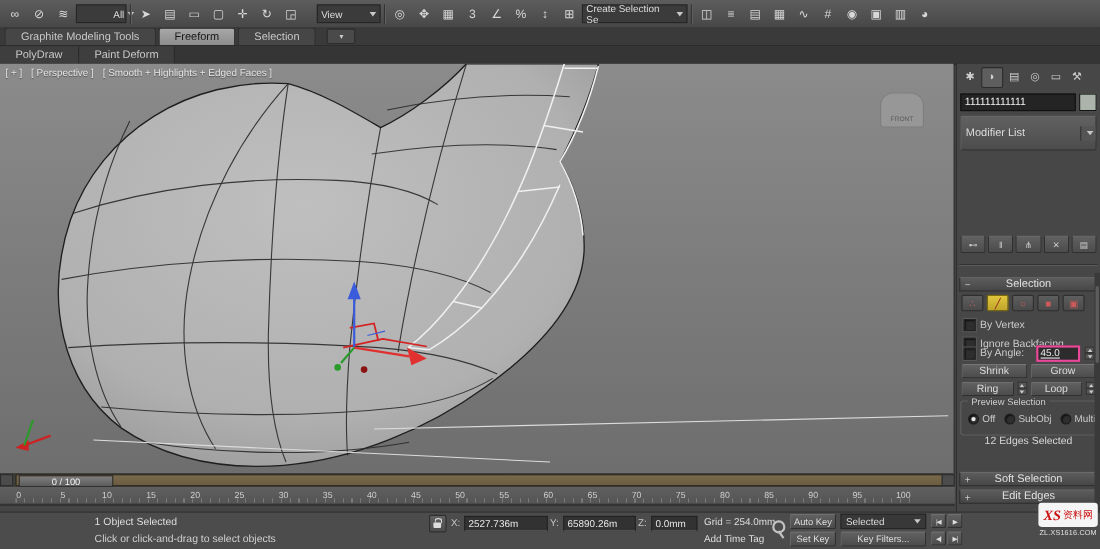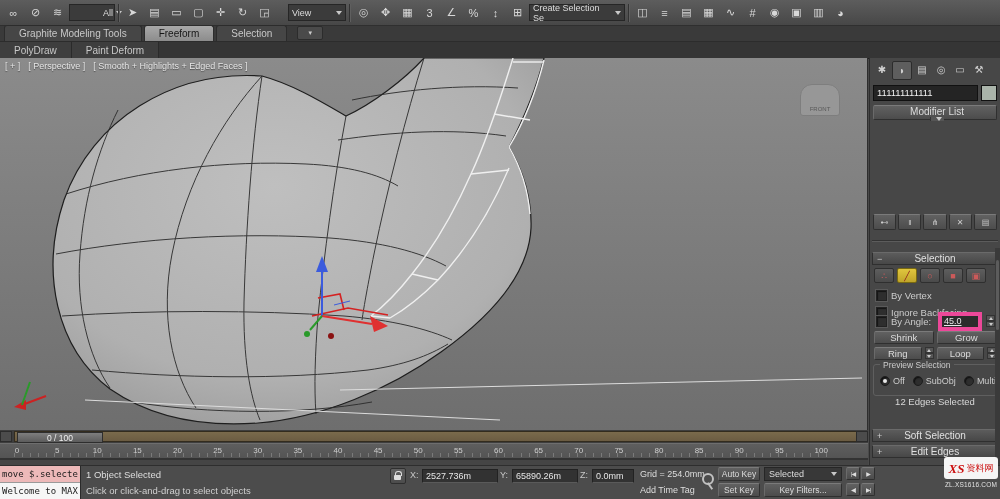--- a/index.html
+++ b/index.html
@@ -47,22 +47,22 @@
   .cp-tabs{position:absolute;left:3px;top:3px;right:3px;height:18px;display:flex;gap:1px;}
   .cp-tab{width:18px;height:17px;display:flex;align-items:center;justify-content:center;
     font-size:10px;color:#d0d0d0;border-radius:2px;}
   .cp-tab.active{background:#5e5e5e;border:1px solid #2c2c2c;}
   .cp-name-row{position:absolute;left:3px;top:27px;right:3px;height:15px;display:flex;gap:3px;}
   .cp-name{flex:1;height:14px;background:#242424;border:1px solid #111;color:#f0f0f0;
     font-size:9.5px;padding:0 3px;line-height:14px;overflow:hidden;}
   .cp-swatch{width:14px;height:14px;background:#aab4aa;border:1px solid #111;}
   .btn3d{background:linear-gradient(#616161,#4c4c4c);border:1px solid #2f2f2f;border-top-color:#7a7a7a;
     border-left-color:#6a6a6a;color:#ddd;display:flex;align-items:center;justify-content:center;border-radius:2px;box-sizing:border-box;}
-  .cp-modlist{position:absolute;left:3px;top:47px;right:3px;height:15px;font-size:10px;
-    justify-content:space-between;padding:0 0 0 4px;flex-direction:column;}
+  .cp-modlist{position:absolute;left:3px;top:47px;right:3px;height:32px;font-size:10px;
+    justify-content:space-between;padding:0 0 0 4px;}
   .cp-modlist .marr{width:13px;height:13px;background:#555;border-left:1px solid #333;
     display:flex;align-items:center;justify-content:center;}
   .cp-stack{position:absolute;left:3px;top:65px;right:3px;height:88px;background:#3c3c3c;
     border:1px solid #2a2a2a;box-shadow:inset 1px 1px 2px #242424;}
   .stack-row{height:13px;display:flex;align-items:center;gap:3px;padding:0 2px;font-size:9.5px;color:#f0f0f0;}
   .stack-row.active{background:linear-gradient(#7d94b5,#5f7a9e);}
   .bulb{width:7px;height:7px;border-radius:50%;background:#ececec;border:1px solid #333;flex:0 0 auto;}
   .stack-right-icon{margin-left:auto;width:9px;height:7px;border:1px solid #ddd;flex:0 0 auto;}
   .cp-stackbtns{position:absolute;left:3px;top:156px;right:3px;height:15px;display:flex;gap:2px;}
   .cp-stackbtn{flex:1;height:14px;font-size:8px;color:#ccc;background:linear-gradient(#616161,#4c4c4c);
@@ -71,21 +71,21 @@
   .rollout-header{position:absolute;left:2px;right:2px;height:13px;
     background:linear-gradient(#5c5c5c,#474747);border:1px solid #2f2f2f;border-top-color:#6a6a6a;
     color:#e0e0e0;font-size:10px;display:flex;align-items:center;justify-content:center;box-sizing:border-box;}
   .rh-minus{position:absolute;left:4px;font-size:9px;color:#ccc;}
   .subobj-row{position:absolute;left:4px;top:210px;right:4px;height:16px;display:flex;gap:3px;}
   .subobj-btn{width:20px;height:15px;background:linear-gradient(#5e5e5e,#4a4a4a);border:1px solid #2f2f2f;
     color:#cc5a5a;font-size:9px;display:flex;align-items:center;justify-content:center;border-radius:2px;box-sizing:border-box;}
   .subobj-btn.active{background:linear-gradient(#e0c63e,#c0a52a);color:#8a1a1a;border-color:#7a6a10;}
   .cb-row{position:absolute;left:6px;right:5px;display:flex;gap:4px;align-items:center;font-size:9.5px;color:#ccc;height:12px;}
   .cb{width:9px;height:9px;background:#2e2e2e;border:1px solid #222;box-shadow:inset 1px 1px 1px #151515,0 0 0 1px #5a5a5a;flex:0 0 auto;}
-  .numfield{width:32px;height:11px;background:#2c2c2c;border:4px solid #ec4899;color:#e8e8e8;
+  .numfield{width:32px;height:11px;background:#2c2c2c;border:2px solid #ec4899;color:#e8e8e8;
     font-size:9px;line-height:11px;padding:0 2px;margin-left:auto;text-decoration:underline;}
   .spin{display:flex;flex-direction:column;width:9px;height:12px;flex:0 0 auto;}
   .spin i{flex:1;display:flex;align-items:center;justify-content:center;background:#565656;border:1px solid #333;}
   .spin .up{width:0;height:0;border-left:2.5px solid transparent;border-right:2.5px solid transparent;border-bottom:3px solid #ccc;}
   .spin .dn{width:0;height:0;border-left:2.5px solid transparent;border-right:2.5px solid transparent;border-top:3px solid #ccc;}
   .btnrow{position:absolute;left:4px;right:4px;height:13px;display:flex;gap:3px;}
   .btnrow .pbtn{flex:1;height:13px;font-size:9.5px;}
   .groupbox{position:absolute;left:3px;right:3px;top:306px;height:30px;border:1px solid #5f5f5f;border-radius:3px;}
   .legend{position:absolute;top:-5px;left:6px;background:#474747;padding:0 3px;font-size:8.5px;color:#ccc;}
   .radio-row{display:flex;gap:8px;align-items:center;padding:11px 6px 0;font-size:9px;color:#ccc;}
@@ -455,24 +455,20 @@
           <span class="tick-label">80</span>
           <span class="tick-label">85</span>
           <span class="tick-label">90</span>
           <span class="tick-label">95</span>
           <span class="tick-label">100</span>
         </div>
     </div>
   </div>
 
   <div id="statusbar">
-    <div id="mini-listener">
-      <div class="ml-row1">move $.selecte</div>
-      <div class="ml-row2">Welcome to MAX</div>
-    </div>
     <span class="sb-text" style="left:86px;top:3px;">1 Object Selected</span>
     <span class="sb-text" style="left:86px;top:19px;color:#cfcfcf;">Click or click-and-drag to select objects</span>
     <span class="lock-icon"></span>
 
     <span class="sb-label" style="left:410px;top:4px;">X:</span>
     <span class="sb-field" style="left:422px;top:3px;width:68px;">2527.736m</span>
     <span class="sb-label" style="left:500px;top:4px;">Y:</span>
     <span class="sb-field" style="left:512px;top:3px;width:58px;">65890.26m</span>
     <span class="sb-label" style="left:580px;top:4px;">Z:</span>
     <span class="sb-field" style="left:592px;top:3px;width:34px;">0.0mm</span>

